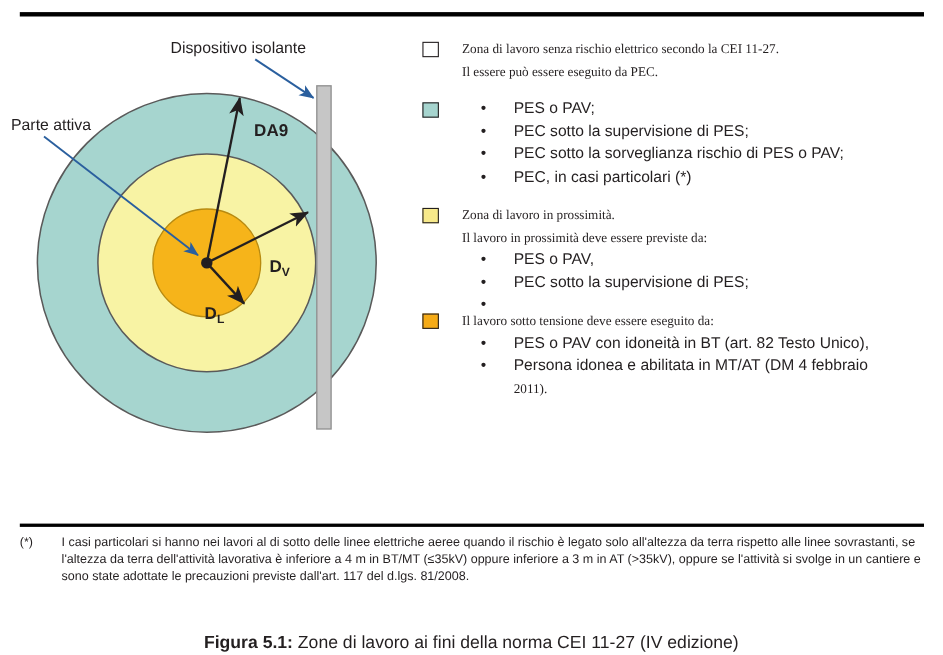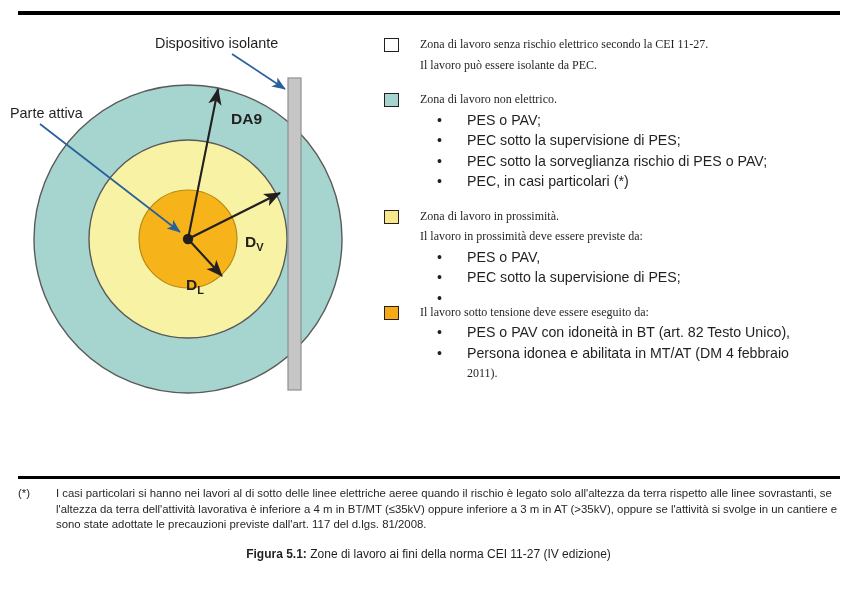--- a/index.html
+++ b/index.html
@@ -116,24 +116,24 @@
   }
   .footnote .fn-text {
     margin-left: 38px;
     text-align: left;
   }
 
   
   .caption {
     position: absolute;
     left: 0px;
-    top: 547px;
+    top: 576px;
     width: 857px;
     text-align: center;
-    font-size: 12px;
+    font-size: 16px;
   }
   .caption b { font-weight: bold; }
 </style>
 </head>
 <body>
 
 <div class="rule-top"></div>
 
 <div class="figure">
   <svg width="360" height="400" viewBox="0 0 360 400">
@@ -180,28 +180,27 @@
     </text>
   </svg>
 </div>
 
 <div class="legend">
 
   <div class="legend-block">
     <span class="swatch sw-none"></span>
     <div class="block-body">
       <div class="line">Zona di lavoro senza rischio elettrico secondo la CEI 11-27.</div>
-      <div class="line">Il lavoro può essere isolante da PEC.</div>
+      <div class="line">Il essere può essere eseguito da PEC.</div>
     </div>
   </div>
 
   <div class="legend-block">
     <span class="swatch sw-teal"></span>
     <div class="block-body">
-      <div class="line">Zona di lavoro non elettrico.</div>
       <ul class="bullets">
         <li><span class="dot">•</span><span>PES o PAV;</span></li>
         <li><span class="dot">•</span><span>PEC sotto la supervisione di PES;</span></li>
         <li><span class="dot">•</span><span>PEC sotto la sorveglianza rischio di PES o PAV;</span></li>
         <li><span class="dot">•</span><span>PEC, in casi particolari (*)</span></li>
       </ul>
     </div>
   </div>
 
   <div class="legend-block">

